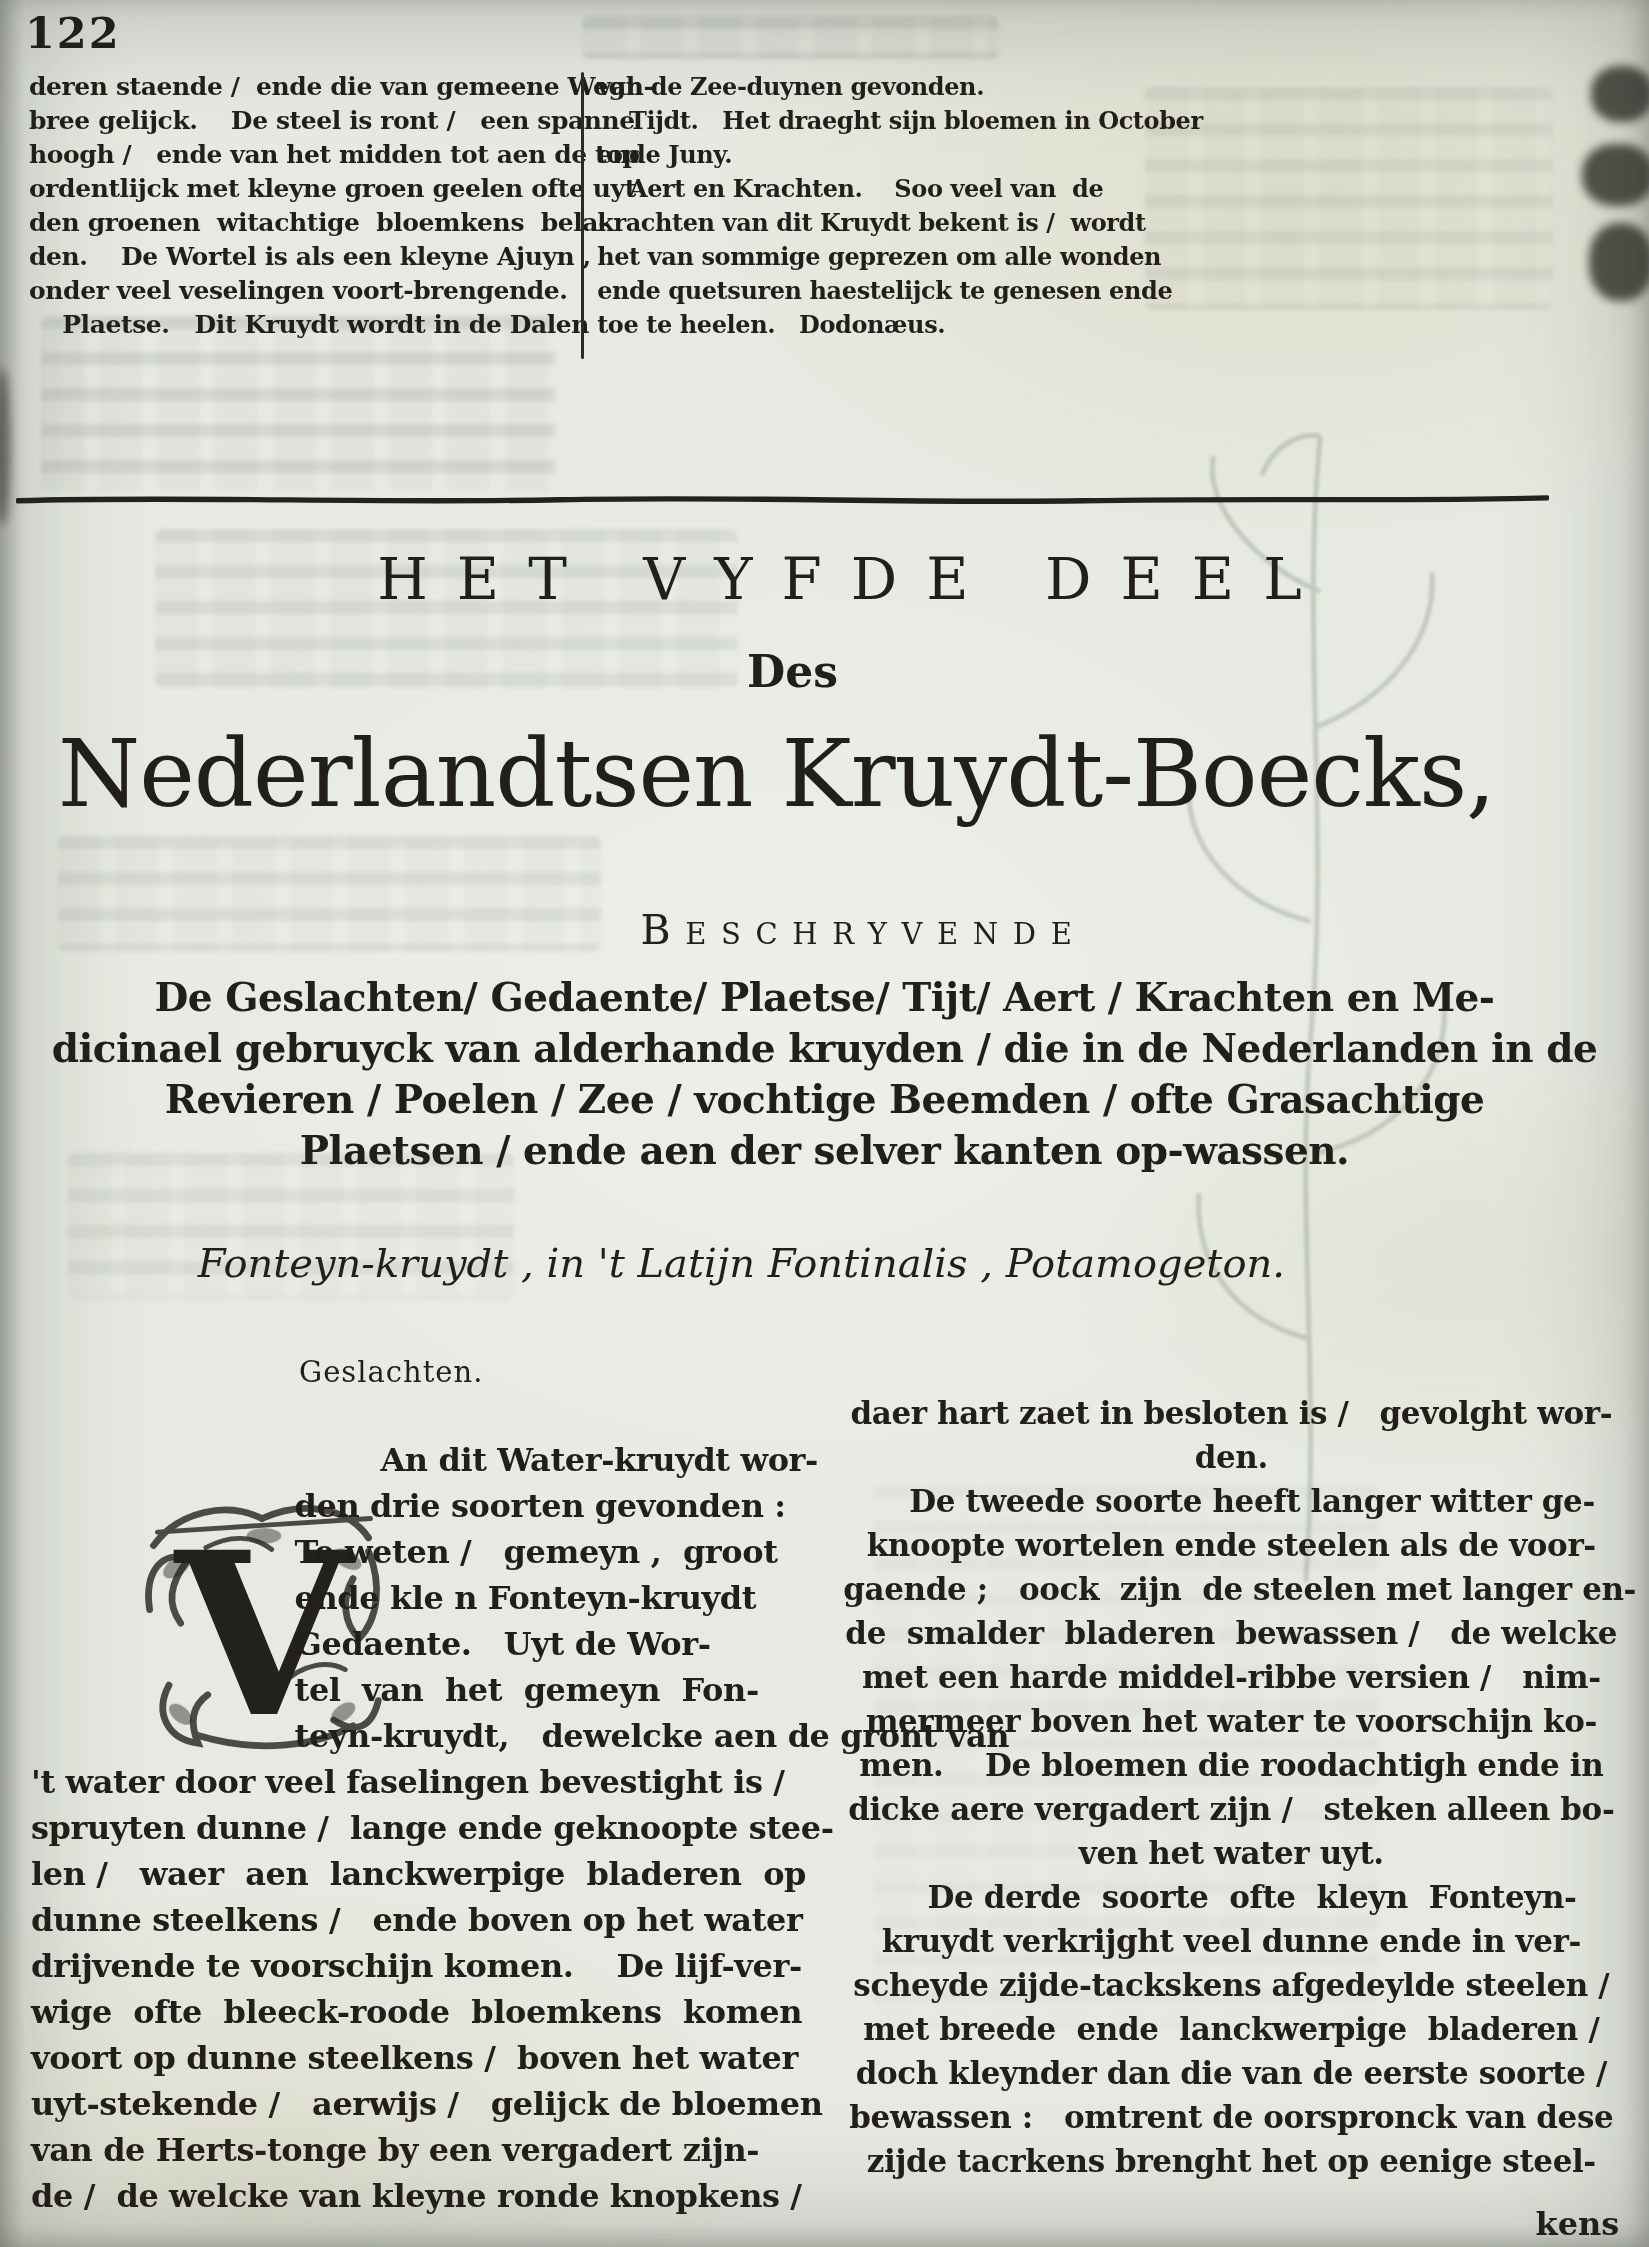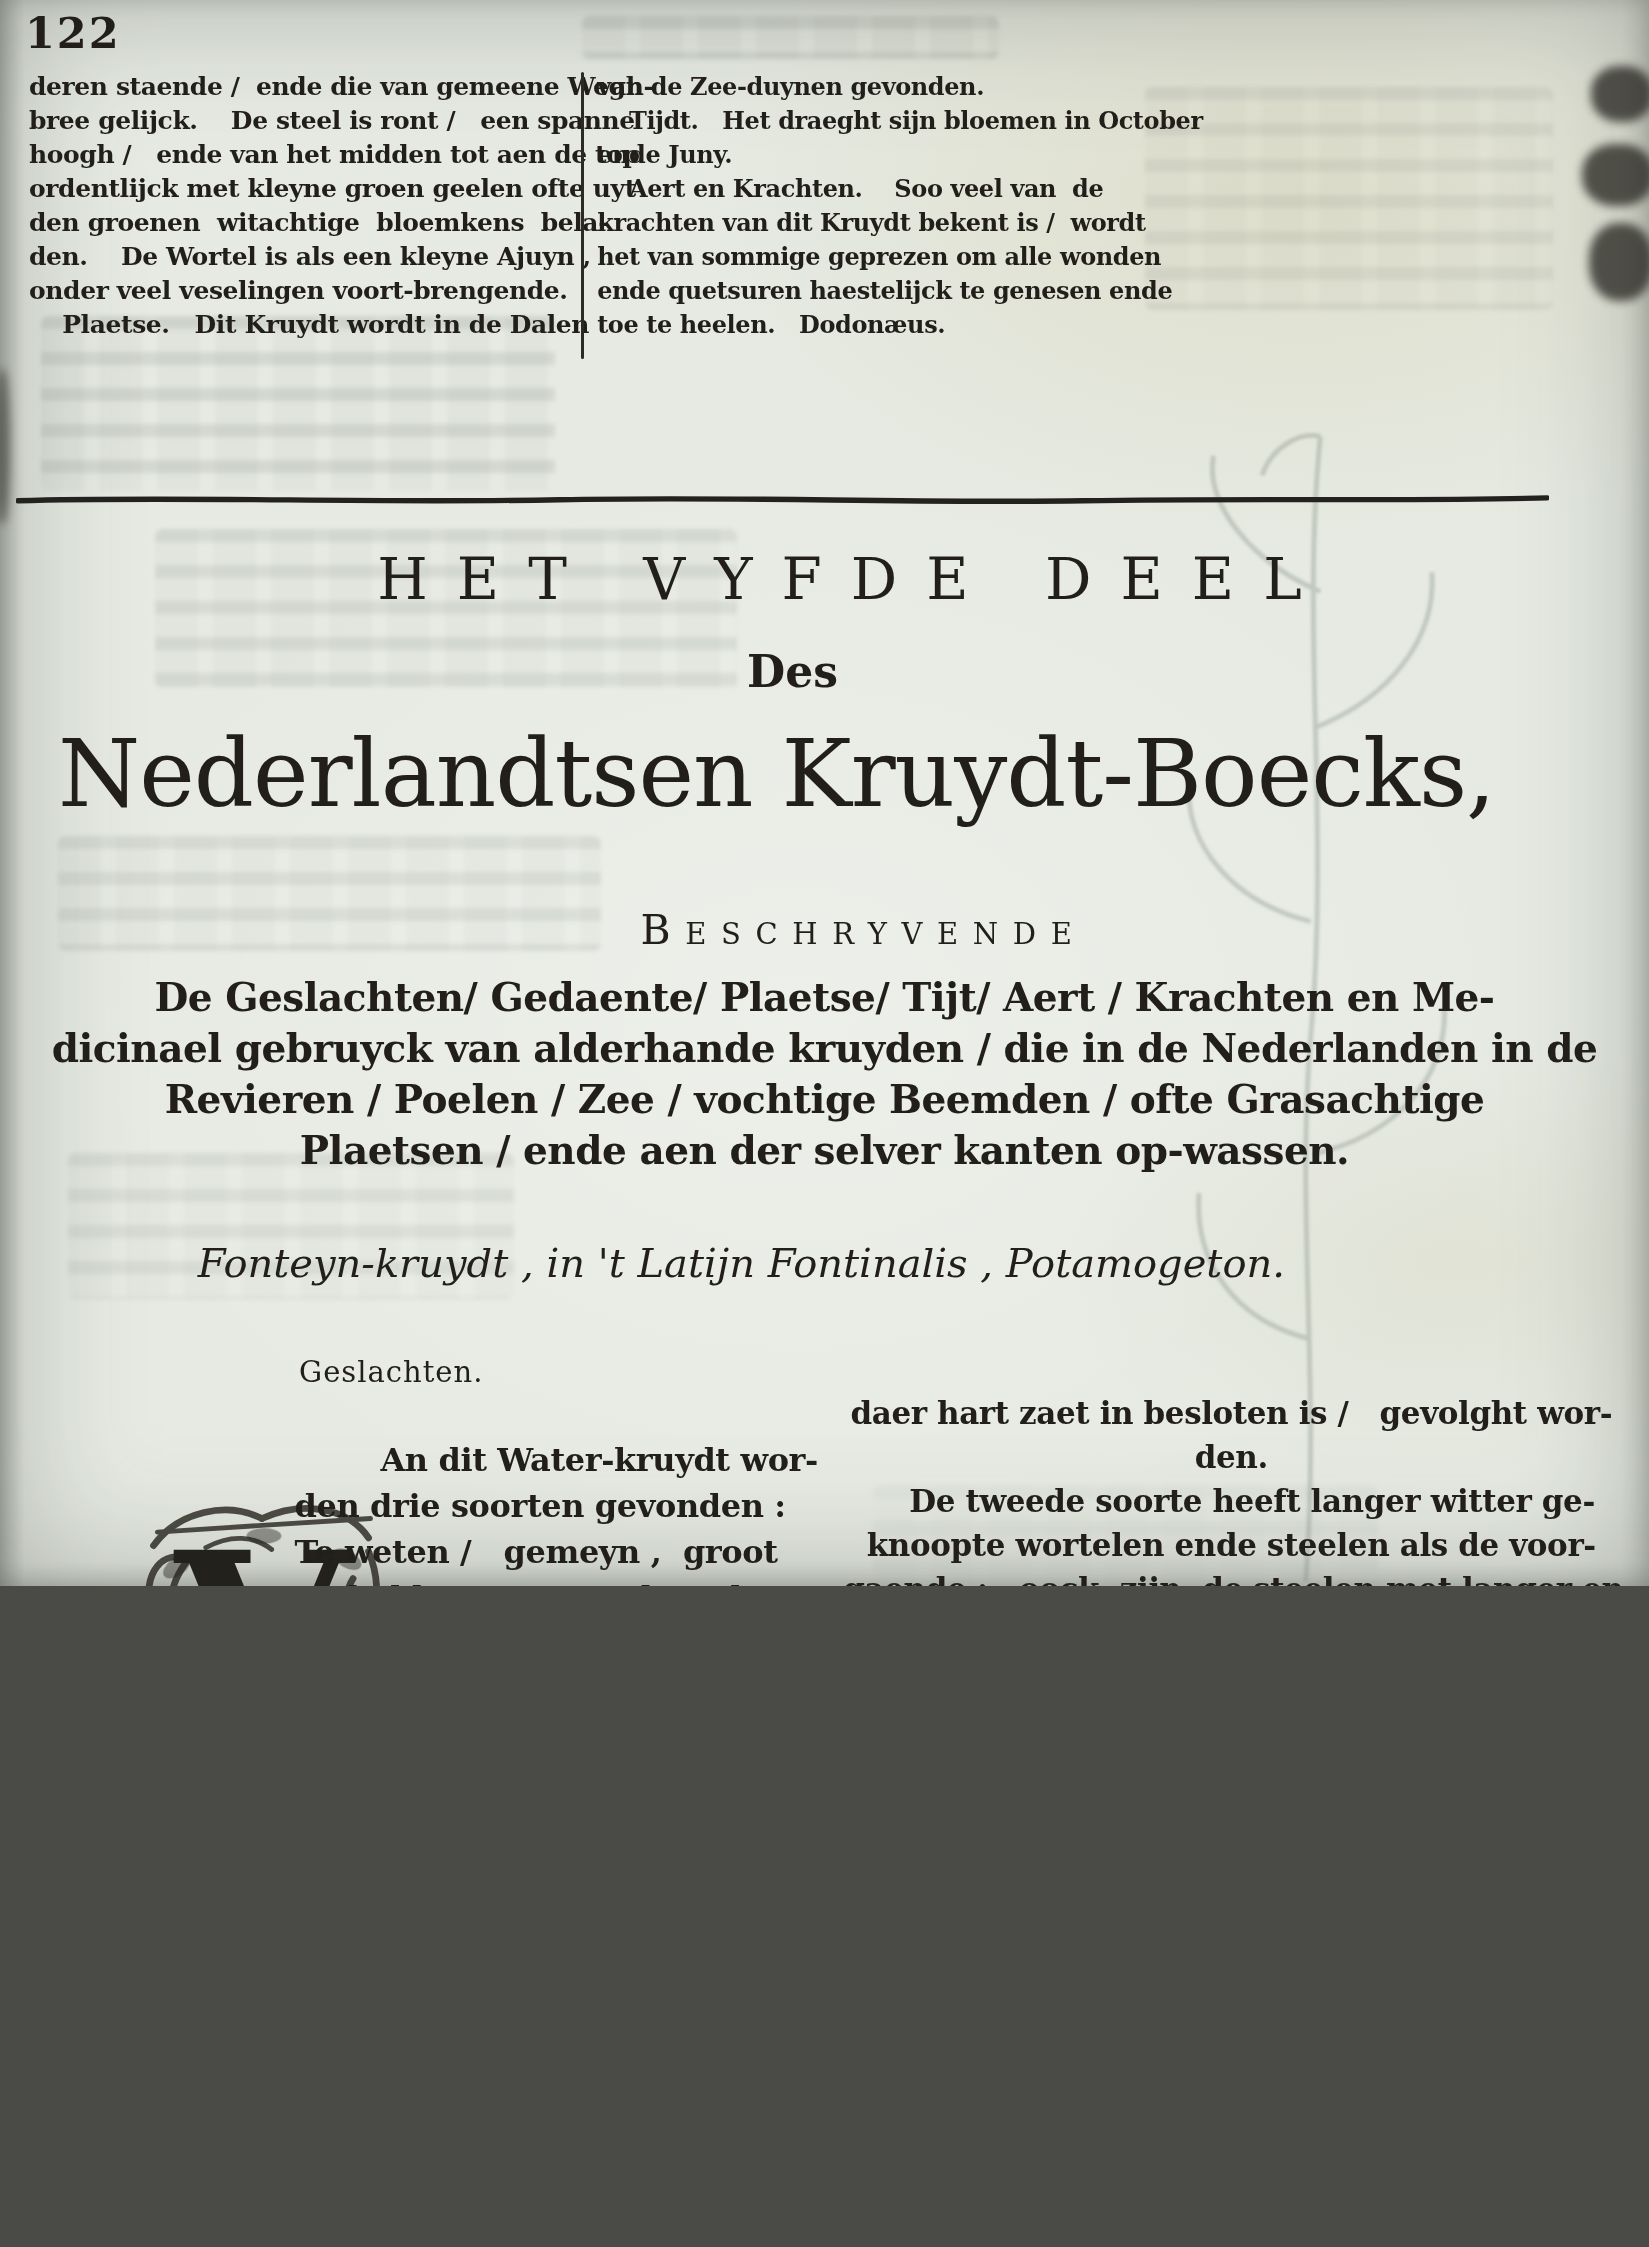--- a/index.html
+++ b/index.html
@@ -1,17 +1,17 @@
 <!DOCTYPE html>
 <html><head>
 <meta charset="utf-8">
 <style>
   html,body{margin:0;padding:0;background:#4a4a46;}
   .page{
-    position:relative;width:1650px;height:1586px;overflow:hidden;
+    position:relative;width:1650px;height:2247px;overflow:hidden;
     font-family:"DejaVu Serif","Liberation Serif",serif;color:#221f1a;
     background:
       radial-gradient(873px 505px at 1300px 194px, rgba(206,198,158,.33), transparent 70%),
       radial-gradient(737px 417px at 252px 2164px, rgba(201,192,156,.28), transparent 70%),
       radial-gradient(602px 320px at 1456px 1261px, rgba(203,199,168,.22), transparent 70%),
       radial-gradient(1213px 922px at 796px 1019px, rgba(255,255,255,.28), transparent 62%),
       linear-gradient(90deg, rgba(84,90,82,.30), rgba(84,90,82,0) 25px),
       linear-gradient(270deg, rgba(84,90,82,.16), rgba(84,90,82,0) 29px),
       linear-gradient(0deg, rgba(84,90,82,.14), rgba(84,90,82,0) 25px),
       #e6eae2;
@@ -39,21 +39,21 @@
   .t-species{position:absolute;left:53px;top:1240px;width:1232px;text-align:right;font-size:40px;font-style:italic;font-weight:400;}
   
   .main{position:absolute;left:31px;top:1355px;width:1596px;}
   .gh{margin-left:268px;font-size:29px;font-weight:400;letter-spacing:1px;margin-bottom:2px;}
   .cols{display:flex;}
   .ml{width:791px;font-size:32px;line-height:46px;}
   .mdiv{width:3.9px;height:846px;margin:-5.8px 11.6px 0 9.7px;background:#2b2a25;border-radius:1.9px;
         clip-path:polygon(0 0,100% 0,100% calc(100% - 45px),58% 100%,0 calc(100% - 45px));}
   .mr{width:776px;font-size:31px;line-height:44px;text-align:center;}
   .dropcap{float:left;width:248px;height:276px;margin:5.8px 15.5px 0 0;}
-  .catch{text-align:right;padding-right:25px;font-size:32px;font-weight:700;margin-top:3px;}
+  .catch{text-align:right;padding-right:25px;font-size:32px;font-weight:700;margin-top:19px;}
   
   .ghost{position:absolute;filter:blur(1.9px);opacity:.5;border-radius:7.8px;
     background:
       repeating-linear-gradient(90deg, rgba(0,0,0,.05) 0 43px, transparent 43px 58px),
       repeating-linear-gradient(180deg, rgba(110,118,110,.30) 0 12.6px, transparent 12.6px 36px);}
   .ghostplant{position:absolute;opacity:.35;filter:blur(1.5px);}
   
   .smudge{position:absolute;background:#23221d;filter:blur(4.9px);opacity:.75;border-radius:45%;}
 </style>
 </head>

